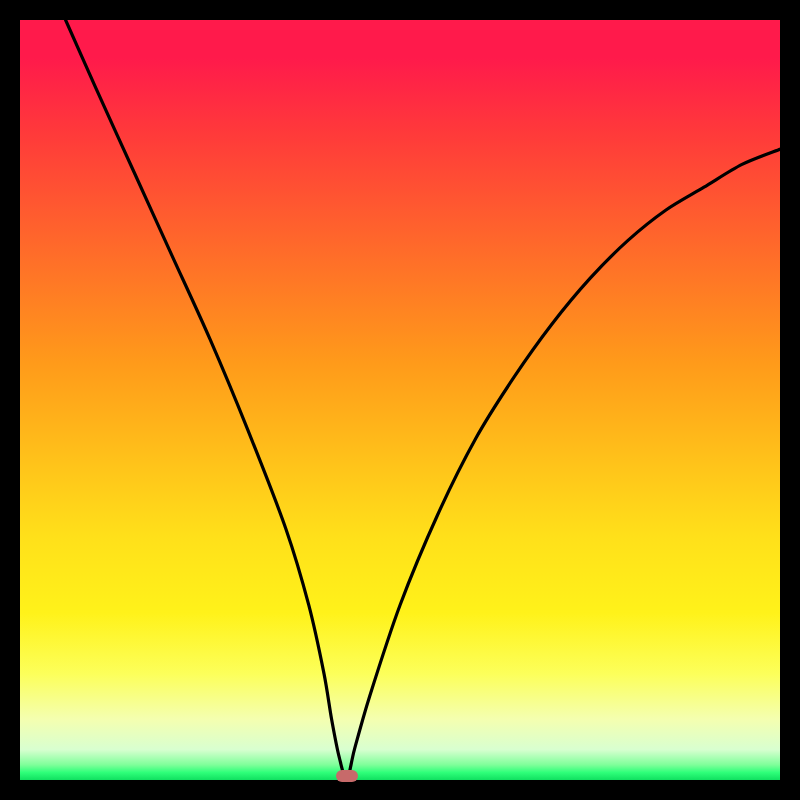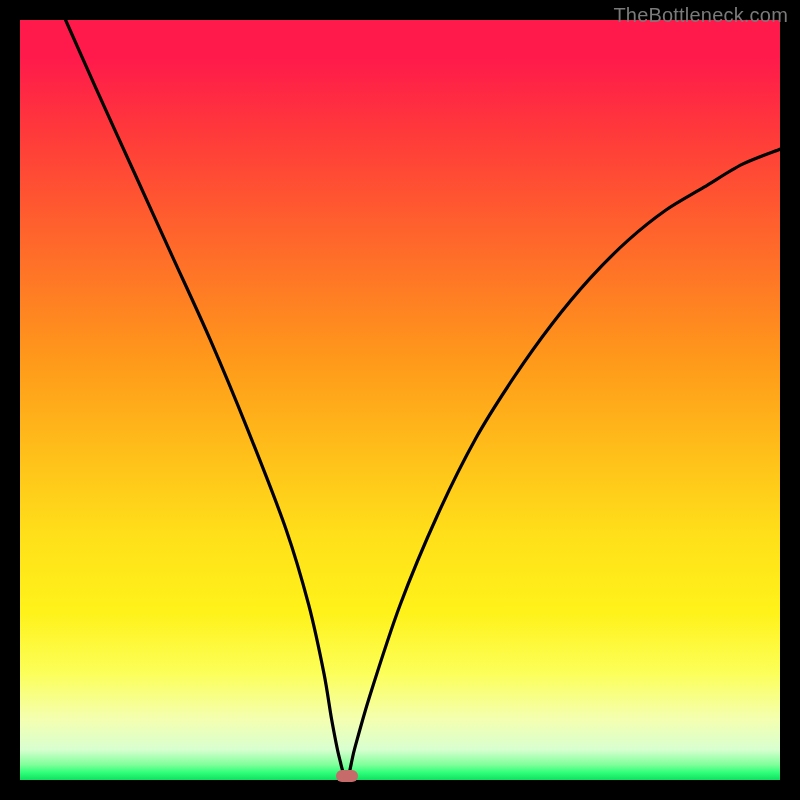--- a/index.html
+++ b/index.html
@@ -74,15 +74,14 @@
   <div class="plot-area">
 
     <svg id="curve-svg" class="curve-svg" viewBox="0 0 760 760" preserveAspectRatio="none">
       <path id="curve-path" d="M 45.6 0 C 49.906666666666666 9.689999999999998, 66.31 46.866666666666646, 76 68.39999999999998 C 85.69 89.93333333333331, 103.23333333333333 128.31333333333333, 114 152 C 124.76666666666667 175.68666666666667, 141.23333333333335 211.91333333333336, 152 235.60000000000002 C 162.76666666666665 259.2866666666667, 179.23333333333335 294.4366666666667, 190 319.20000000000005 C 200.76666666666665 343.96333333333337, 217.23333333333335 383.48333333333335, 228 410.4 C 238.76666666666665 437.3166666666666, 257.38666666666666 484.43666666666667, 266 509.2 C 274.61333333333334 533.9633333333334, 283.4166666666667 564.7433333333333, 288.8 585.2 C 294.18333333333334 605.6566666666668, 300.77 637.45, 304 653.6 C 307.23 669.75, 309.44666666666666 687.3566666666667, 311.59999999999997 699.2 C 313.7533333333333 711.0433333333334, 317.0466666666666 728.5866666666667, 319.2 737.2 C 321.35333333333335 745.8133333333334, 324.6466666666667 761.0766666666667, 326.8 760 C 328.9533333333333 758.9233333333333, 331.16999999999996 741.4433333333334, 334.4 729.6 C 337.63 717.7566666666667, 343.14000000000004 696.8566666666667, 349.6 676.4 C 356.06 655.9433333333333, 370.31 611.0400000000001, 380 585.2 C 389.69 559.36, 407.2333333333334 517.6866666666667, 418.00000000000006 494 C 428.7666666666667 470.31333333333333, 445.23333333333335 437.38, 456 418 C 466.76666666666665 398.62, 483.23333333333335 373.34999999999997, 494 357.2 C 504.76666666666665 341.05, 521.2333333333333 317.99666666666667, 532 304 C 542.7666666666667 290.00333333333333, 559.2333333333333 270.24333333333334, 570 258.4 C 580.7666666666667 246.55666666666664, 597.2333333333333 230.08999999999997, 608 220.39999999999998 C 618.7666666666667 210.70999999999998, 635.2333333333333 197.53666666666666, 646 190 C 656.7666666666667 182.46333333333334, 673.2333333333333 173.65999999999994, 684 167.19999999999993 C 694.7666666666667 160.73999999999992, 711.2333333333333 149.7833333333333, 722 144.39999999999998 C 732.7666666666667 139.01666666666665, 754.6166666666667 131.35333333333338, 760 129.20000000000005" fill="none" stroke="#000" stroke-width="3.2" stroke-linejoin="round" stroke-linecap="round"></path>
     </svg>
 
     <div id="min-marker" class="marker" style="left: 326.8px; top: 756px;"></div>
 
   </div>
 
-  <div class="watermark">TheBottleneck.com</div>
 
 </div>
 
 </body></html>

